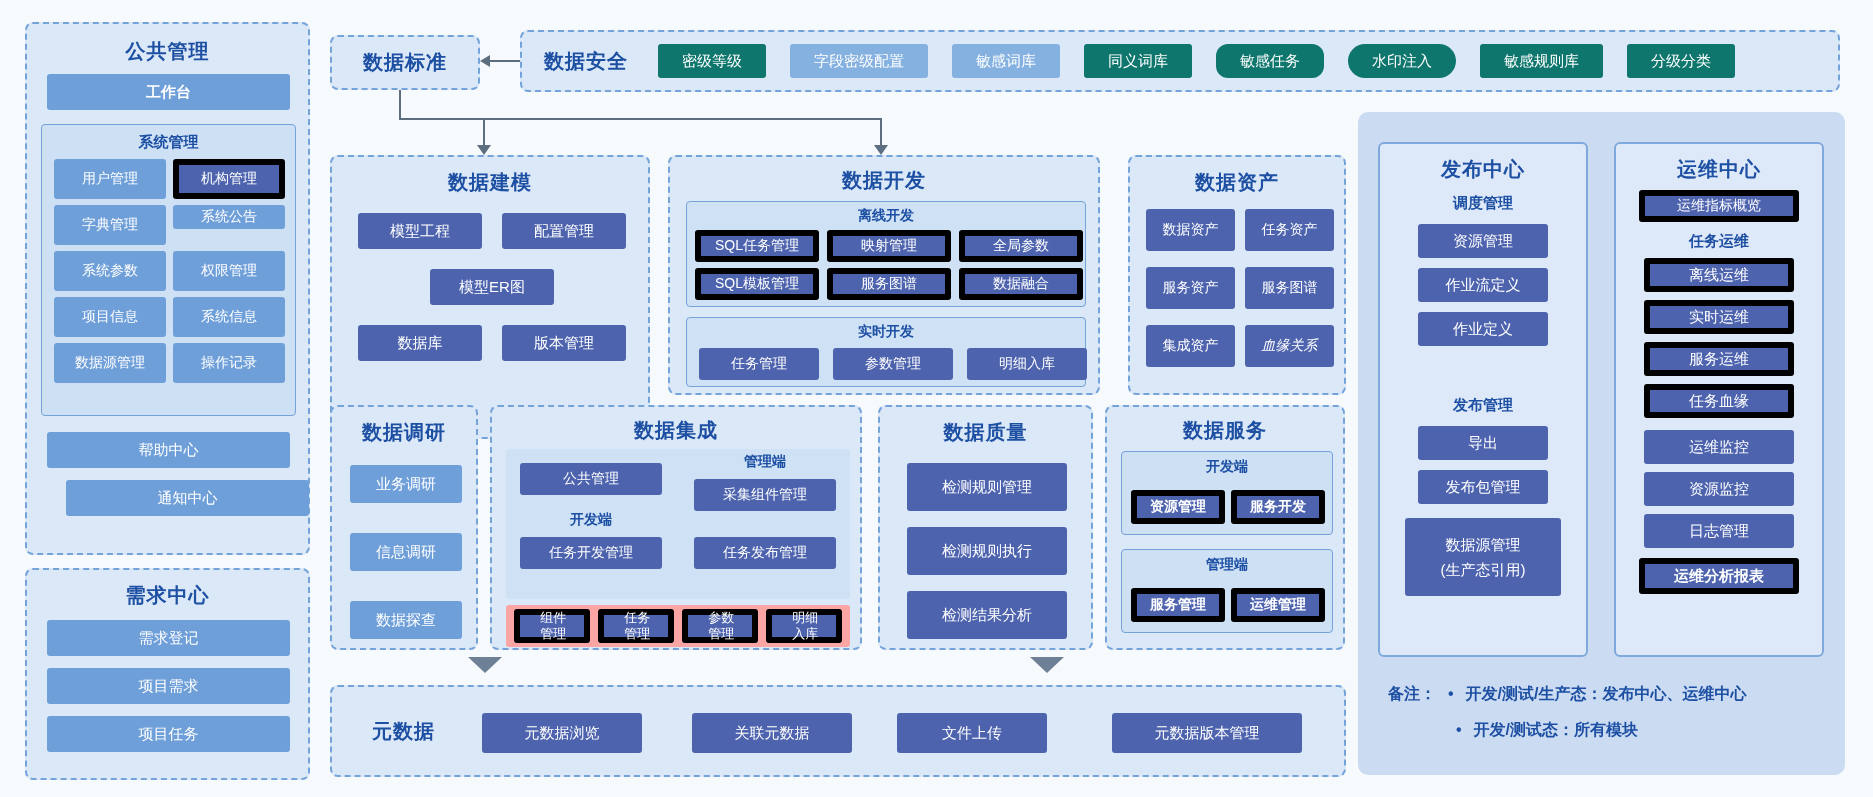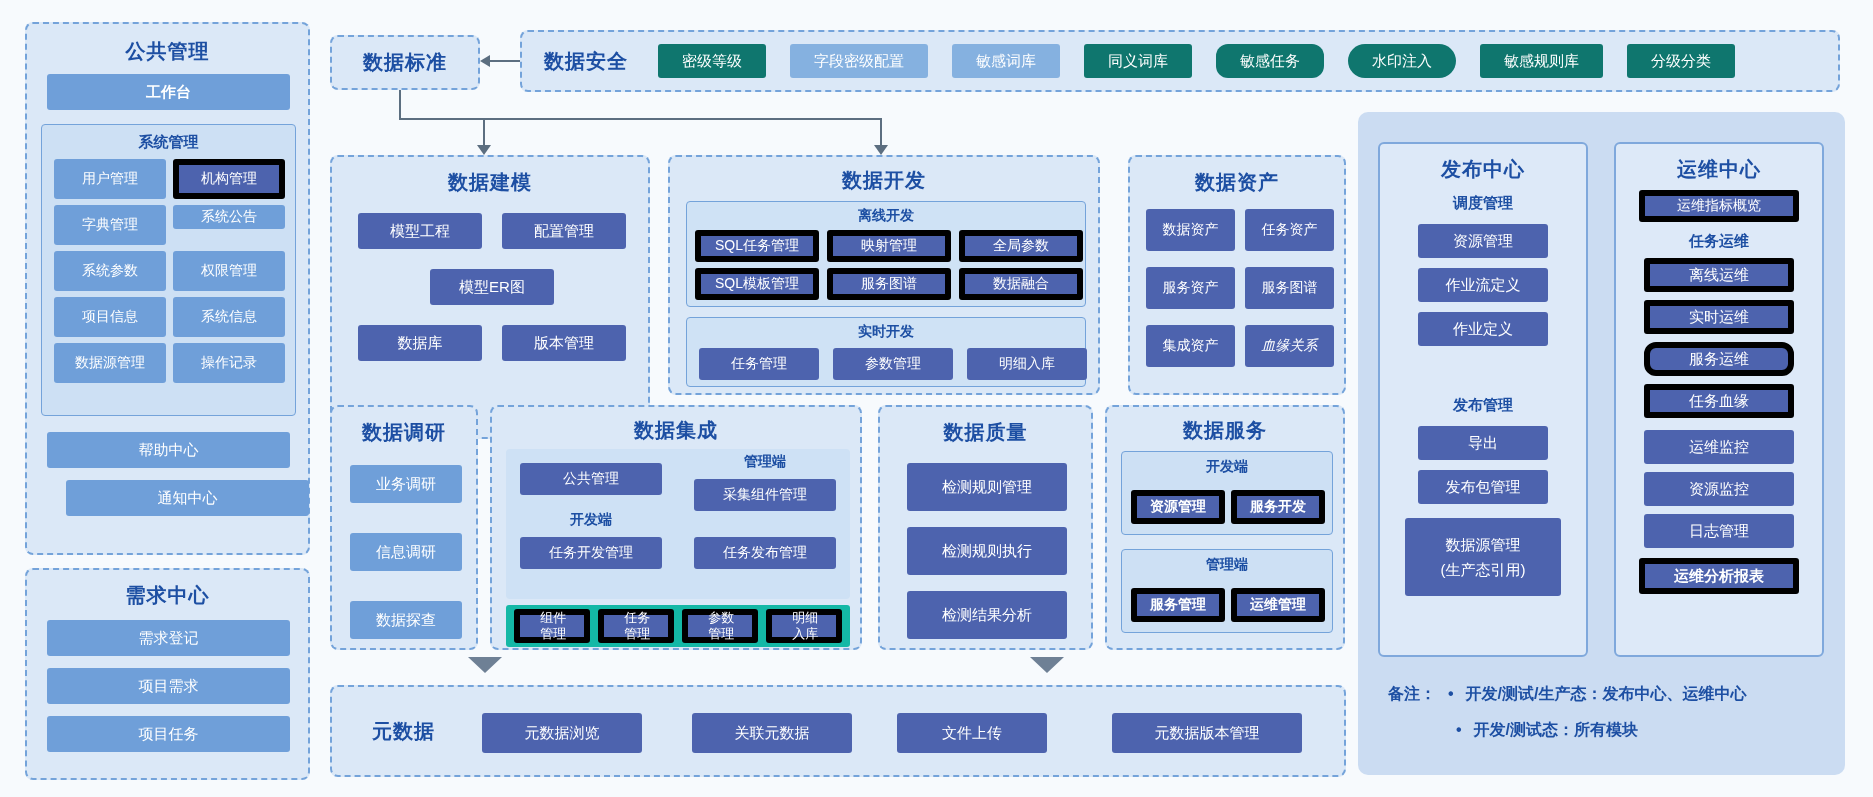--- a/index.html
+++ b/index.html
@@ -129,21 +129,21 @@
   <section class="abs dashed" style="left:490px;top:405px;width:372px;height:245px;">
     <div class="abs title" style="left:0;top:10px;width:100%;">数据集成</div>
     <div class="abs" style="left:14px;top:42px;width:344px;height:150px;background:#cee1f5;border-radius:4px;">
       <div class="abs btn dark" style="left:14px;top:14px;width:142px;height:32px;font-size:14px;">公共管理</div>
       <div class="abs lbl" style="left:188px;top:4px;width:142px;font-size:14px;">管理端</div>
       <div class="abs btn dark" style="left:188px;top:30px;width:142px;height:32px;font-size:14px;">采集组件管理</div>
       <div class="abs lbl" style="left:14px;top:62px;width:142px;font-size:14px;">开发端</div>
       <div class="abs btn dark" style="left:14px;top:88px;width:142px;height:32px;font-size:14px;">任务开发管理</div>
       <div class="abs btn dark" style="left:188px;top:88px;width:142px;height:32px;font-size:14px;">任务发布管理</div>
     </div>
-    <div class="abs" style="left:14px;top:198px;width:344px;height:42px;background:#14b8a6;border-radius:3px;">
+    <div class="abs" style="left:14px;top:198px;width:344px;height:42px;background:#fca5a5;border-radius:3px;">
       <div class="abs btn dark bordered" style="left:8px;top:4px;width:76px;height:34px;font-size:13px;">
           <span class="two">组件管理</span>
         </div>
       <div class="abs btn dark bordered" style="left:92px;top:4px;width:76px;height:34px;font-size:13px;">
           <span class="two">任务管理</span>
         </div>
       <div class="abs btn dark bordered" style="left:176px;top:4px;width:76px;height:34px;font-size:13px;">
           <span class="two">参数管理</span>
         </div>
       <div class="abs btn dark bordered" style="left:260px;top:4px;width:76px;height:34px;font-size:13px;">
@@ -200,21 +200,21 @@
         <span>(生产态引用)</span>
       </div>
     </div>
 
     <div class="abs" style="left:256px;top:30px;width:210px;height:515px;background:#dde9f8;border:2px solid #7fa8dc;border-radius:6px;">
       <div class="abs title" style="left:0;top:12px;width:100%;">运维中心</div>
       <div class="abs btn dark bordered" style="left:23px;top:46px;width:160px;height:32px;font-size:14px;">运维指标概览</div>
       <div class="abs lbl" style="left:0;top:88px;width:100%;">任务运维</div>
       <div class="abs btn dark bordered" style="left:28px;top:114px;width:150px;height:34px;">离线运维</div>
       <div class="abs btn dark bordered" style="left:28px;top:156px;width:150px;height:34px;">实时运维</div>
-      <div class="abs btn dark bordered" style="left:28px;top:198px;width:150px;height:34px;border-radius:12px;">服务运维</div>
+      <div class="abs btn dark bordered" style="left:28px;top:198px;width:150px;height:34px;">服务运维</div>
       <div class="abs btn dark bordered" style="left:28px;top:240px;width:150px;height:34px;">任务血缘</div>
       <div class="abs btn dark" style="left:28px;top:286px;width:150px;height:34px;">运维监控</div>
       <div class="abs btn dark" style="left:28px;top:328px;width:150px;height:34px;">资源监控</div>
       <div class="abs btn dark" style="left:28px;top:370px;width:150px;height:34px;">日志管理</div>
       <div class="abs btn dark bordered" style="left:23px;top:414px;width:160px;height:36px;font-weight:bold;">运维分析报表</div>
     </div>
 
     <div class="abs" style="left:30px;top:572px;display:flex;gap:12px;align-items:baseline;">
       <span class="note-txt">备注：</span>
       <span class="note-txt">•</span>

